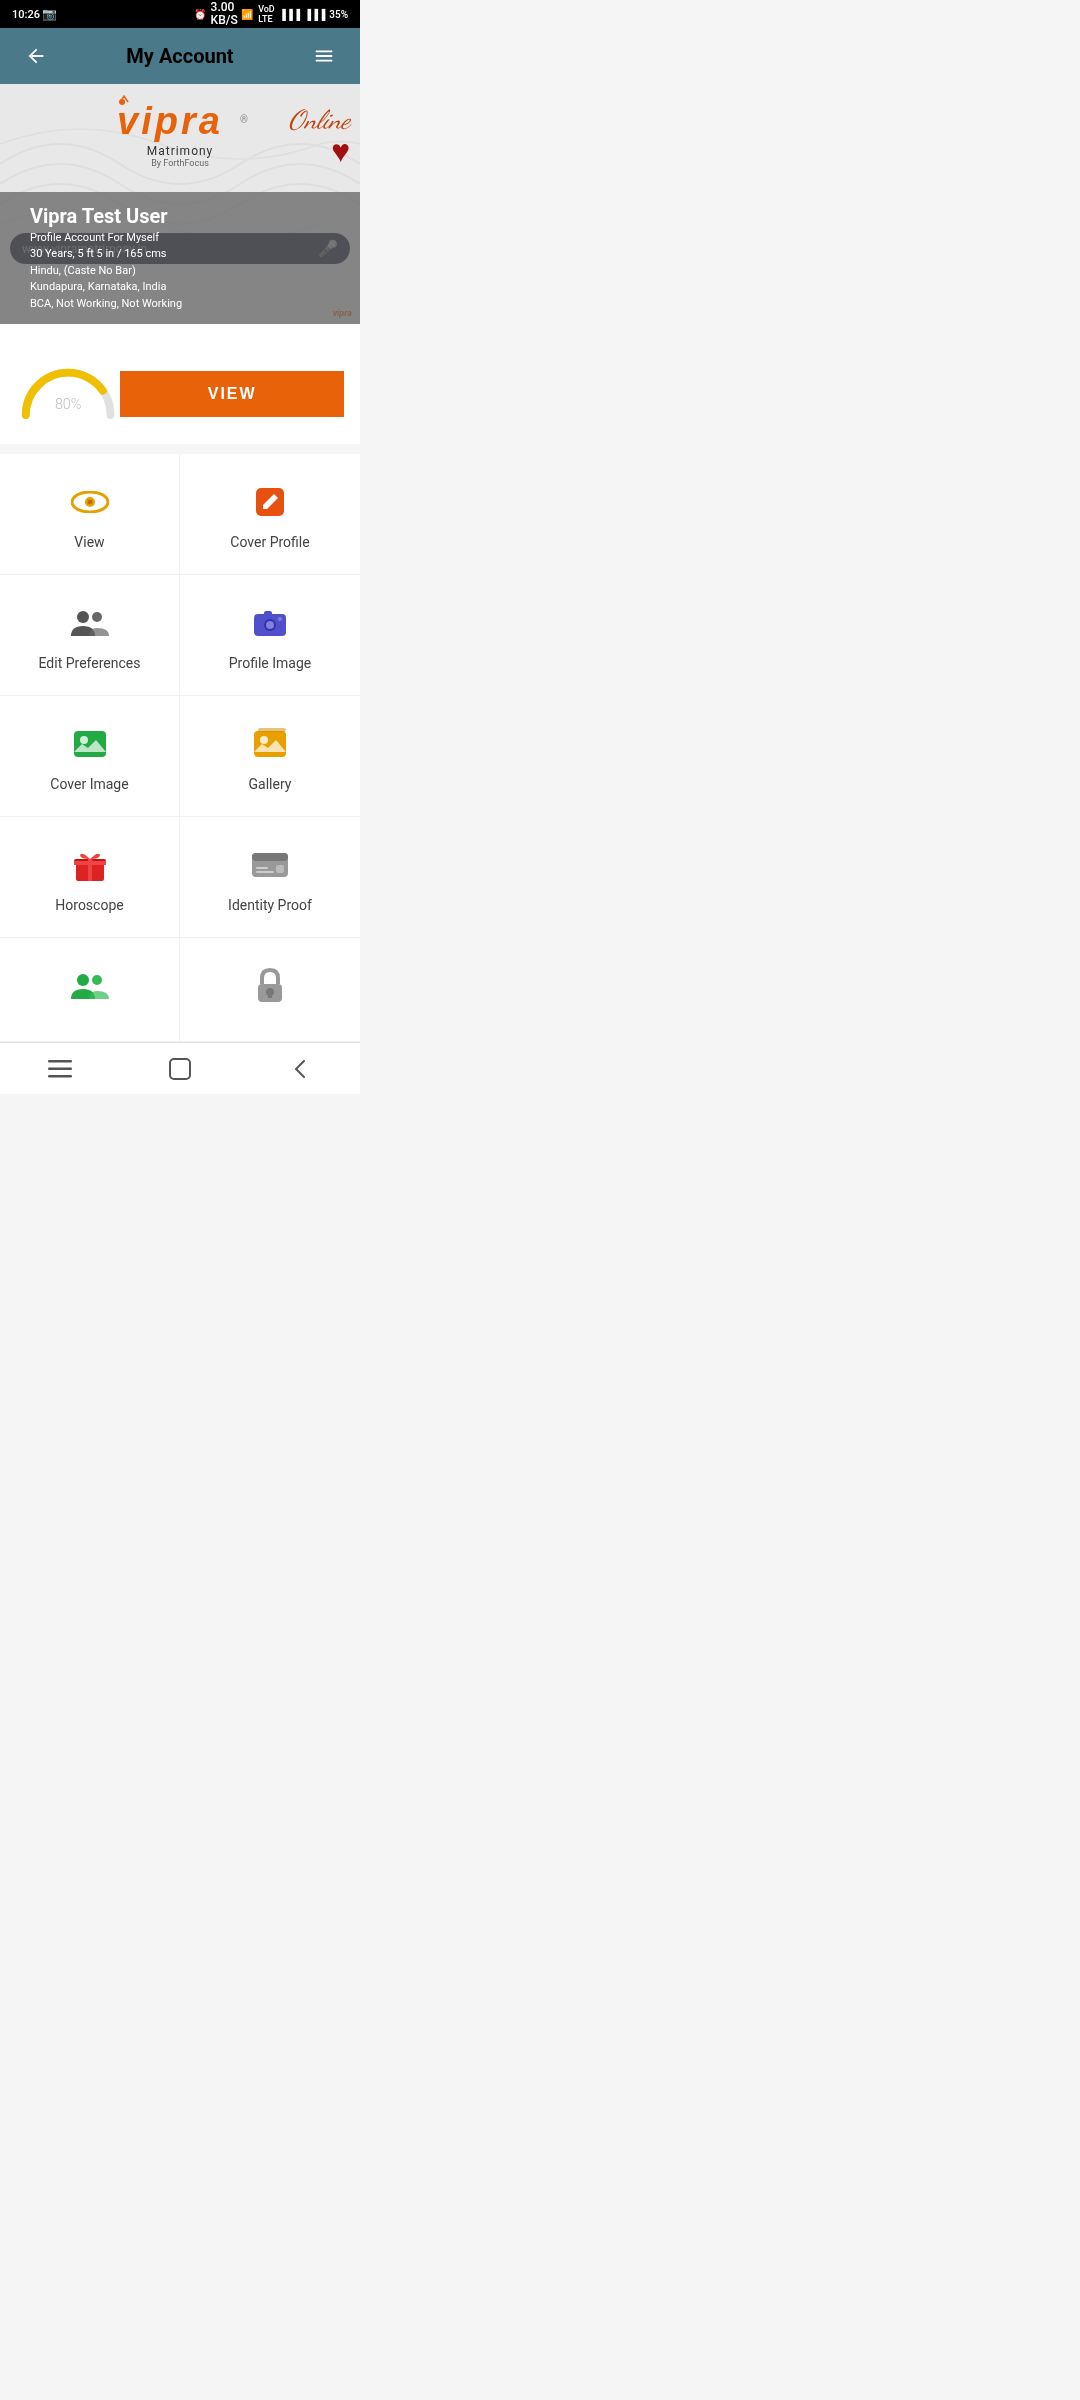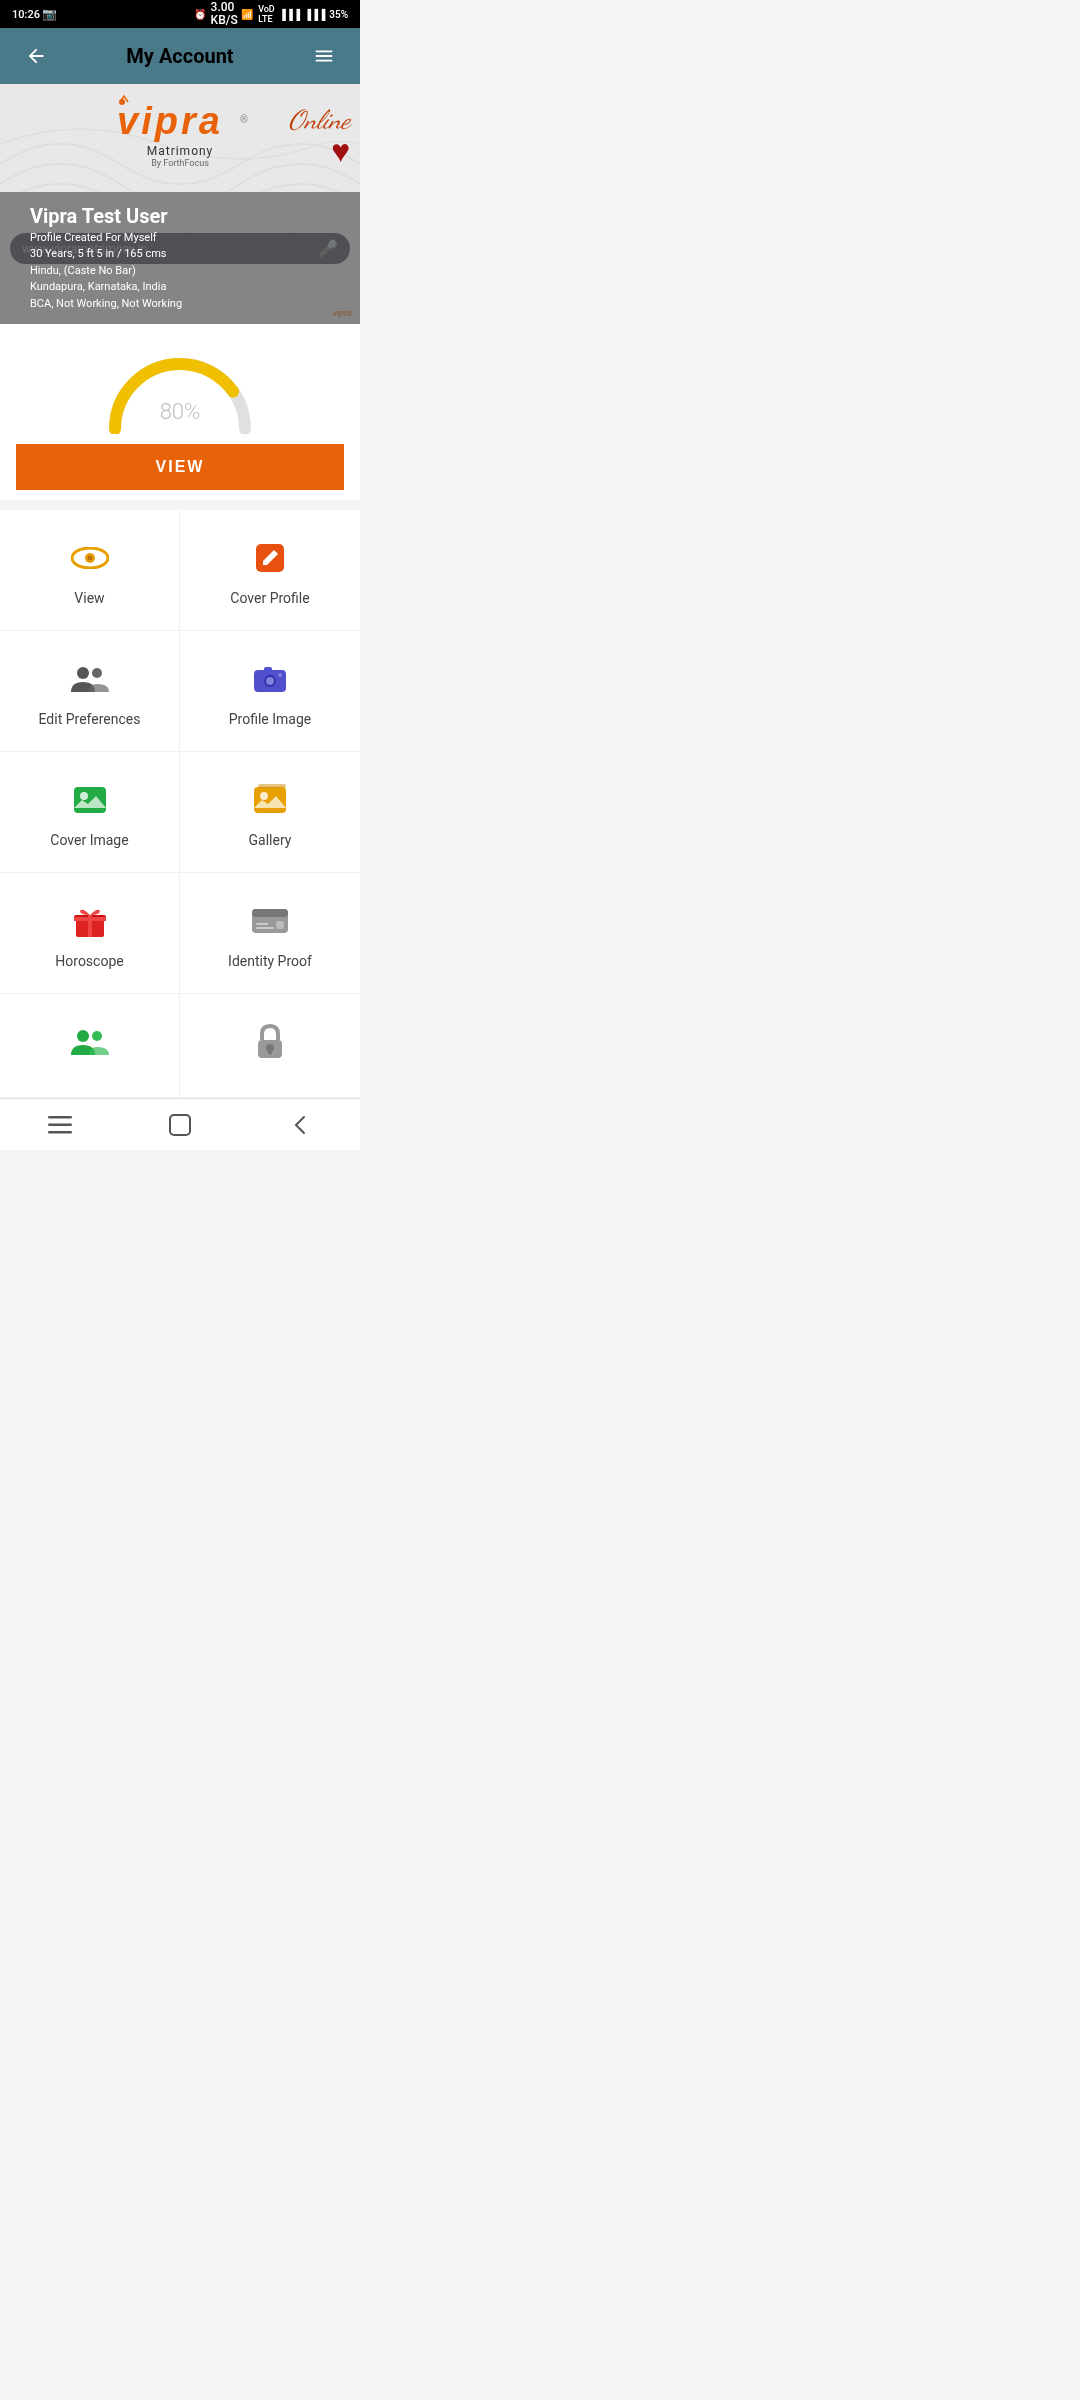--- a/index.html
+++ b/index.html
@@ -103,21 +103,21 @@
       display: flex;
       flex-direction: column;
       align-items: flex-end;
     }
 
     
     .progress-section {
       background: #fff;
       padding: 20px 16px 10px;
       display: flex;
-      flex-direction: column;
+      flex-direction: row;
       align-items: center;
     }
     .gauge-container {
       width: 160px;
       height: 90px;
       position: relative;
     }
     .gauge-svg {
       width: 100%;
       height: 100%;
@@ -290,21 +290,21 @@
 
   <div class="search-bar-ad">
     <span>www.vipramatrimony.in</span>
     <span class="mic-icon-ad">🎤</span>
   </div>
 
   <div class="vipra-small">vipra</div>
 
   <div class="profile-overlay">
     <div class="profile-name">Vipra Test User</div>
-    <div class="profile-detail">Profile Created For Myself</div>
+    <div class="profile-detail">Profile Account For Myself</div>
     <div class="profile-detail">30 Years, 5 ft 5 in / 165 cms</div>
     <div class="profile-detail">Hindu, (Caste No Bar)</div>
     <div class="profile-detail">Kundapura, Karnataka, India</div>
     <div class="profile-detail">BCA, Not Working, Not Working</div>
   </div>
 </div>
 
 <div class="progress-section">
   <div class="gauge-container">
     <svg class="gauge-svg" viewBox="0 0 160 90">

